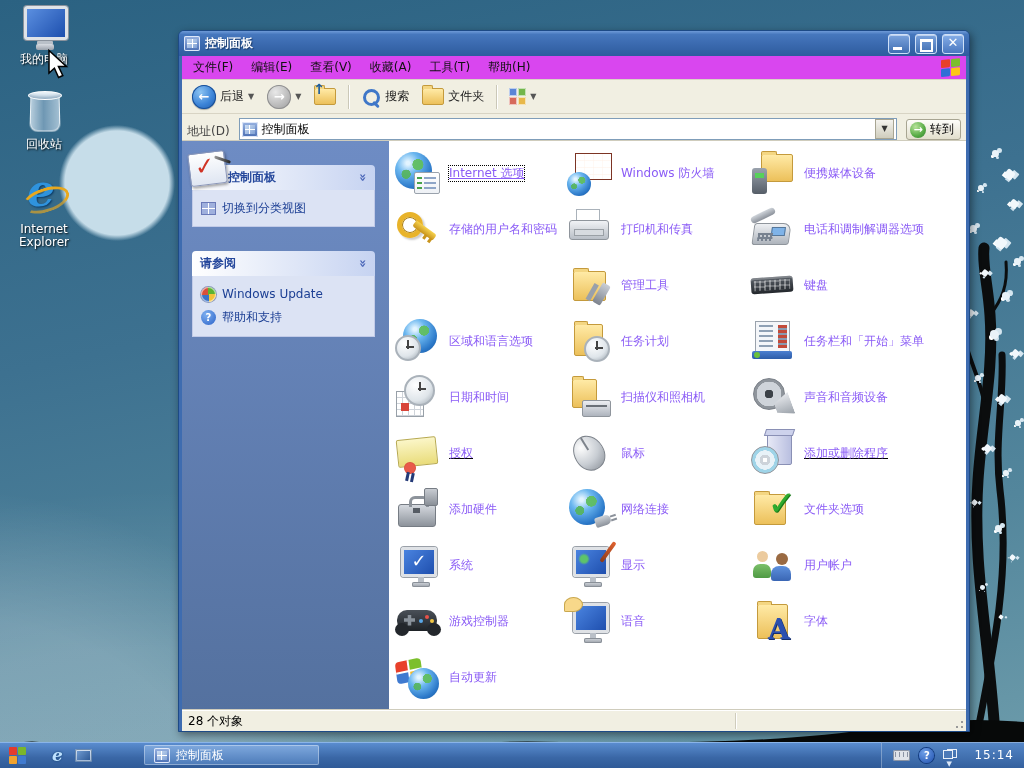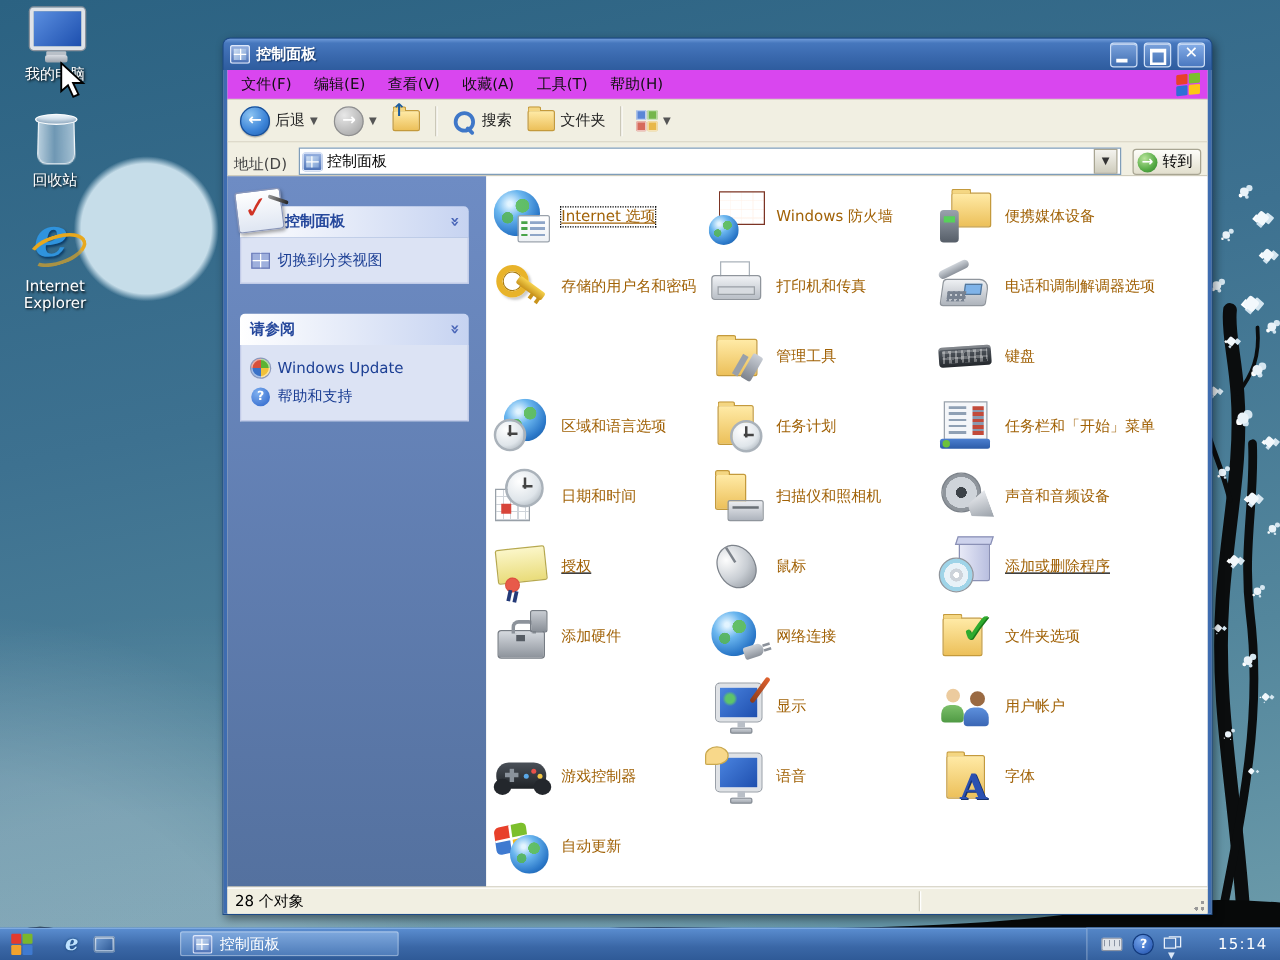--- a/index.html
+++ b/index.html
@@ -105,21 +105,21 @@
   .m-category-view{width:15px;height:13px;flex:0 0 15px;margin-top:1px;background:#9fb0dd;box-shadow:inset 0 0 0 1px #6a7ab8;
     background-image:linear-gradient(#fff,#fff),linear-gradient(#fff,#fff);background-size:1px 100%,100% 1px;background-position:7px 0,0 6px;background-repeat:no-repeat}
   .m-windows-update{width:15px;height:15px;flex:0 0 15px;border-radius:50%;
     background:conic-gradient(#5cb332 0 25%,#f2c23a 0 50%,#3a72c8 0 75%,#d8503c 0 100%);box-shadow:inset 0 0 0 1px rgba(255,255,255,.55),0 0 0 1px #8a98bc}
   .m-help{width:15px;height:15px;flex:0 0 15px;border-radius:50%;background:radial-gradient(circle at 35% 30%,#7fb0f0,#2a62c9);position:relative}
   .m-help::before{content:"?";position:absolute;inset:0;color:#fff;font:bold 10px/15px "DejaVu Sans",sans-serif;text-align:center}
   
   .content{flex:1;background:#fff;overflow:hidden;position:relative}
   #grid{display:grid;grid-template-columns:172px 183px 1fr;grid-auto-rows:56px;padding:4px 0 0 6px}
   .cp-item{display:flex;align-items:center;gap:9px;cursor:default}
-  .cp-label{color:#a16207;line-height:1.25;max-width:126px}
+  .cp-label{color:#8b5cf6;line-height:1.25;max-width:126px}
   .cp-item.selected .cp-label{outline:1px dotted #000;text-decoration:underline}
   
   .statusbar{height:20px;background:#f1efe2;border-top:1px solid #fff;box-shadow:0 -1px 0 #cfccbc;display:flex;align-items:center;position:relative}
   .statusbar .st-text{padding:0 6px;color:#000}
   .st-sep{position:absolute;left:553px;top:2px;bottom:2px;width:1px;background:#cfccbc;box-shadow:1px 0 0 #fff}
   .grip{position:absolute;right:1px;bottom:1px;width:12px;height:12px;
     background:radial-gradient(circle 1.5px at 9px 9px,#999 99%,transparent),radial-gradient(circle 1.5px at 9px 4px,#999 99%,transparent),radial-gradient(circle 1.5px at 4px 9px,#999 99%,transparent)}
   
   #taskbar{position:absolute;left:0;bottom:0;width:1024px;height:26px;z-index:100;display:flex;align-items:center;
     background:linear-gradient(#5c8fd2,#3a67a6 60%,#2f5a97);box-shadow:inset 0 1px 0 #8ab4e8}
@@ -135,21 +135,21 @@
   .tray{margin-left:auto;display:flex;align-items:center;gap:9px;height:100%;padding:0 10px 0 12px;
     background:linear-gradient(#5587c8,#34609e);box-shadow:inset 1px 1px 0 rgba(255,255,255,.3)}
   .tr-kbd{width:17px;height:11px;border-radius:2px;background:#dfe3e9;box-shadow:inset 0 0 0 1px #8a93a3;
     background-image:repeating-linear-gradient(90deg,#8a93a3 0 1px,transparent 1px 4px);background-size:13px 5px;background-position:2px 2px;background-repeat:no-repeat}
   .tr-help{width:15px;height:15px;border-radius:50%;background:radial-gradient(circle at 35% 30%,#6fa0e8,#1e4fae);position:relative;box-shadow:0 0 0 1px #123a7e}
   .tr-help::before{content:"?";position:absolute;inset:0;color:#fff;font:bold 10px/15px "DejaVu Sans",sans-serif;text-align:center}
   .tr-restore{position:relative;width:14px;height:12px}
   .tr-restore::before{content:"";position:absolute;right:0;top:0;width:8px;height:7px;border:1px solid #eaf1fa}
   .tr-restore::after{content:"";position:absolute;left:0;bottom:2px;width:8px;height:7px;border:1px solid #eaf1fa;background:#4c7ab8}
   .tr-restore b{position:absolute;left:3px;bottom:-7px;color:#dce8f8;font-size:7px}
-  .clock{color:#fff;margin-left:20px;letter-spacing:1px}
+  .clock{color:#fff;margin-left:8px;letter-spacing:1px}
   
   .ci{position:relative;width:45px;height:45px;flex:0 0 45px}
   .ci b{position:absolute;display:block}
   .i-internet-options .p1,.i-windows-firewall .p1,.i-regional-language .p1,.i-network-connections .p1,.i-automatic-updates .p2{
     border-radius:50%;background:
       radial-gradient(circle at 62% 34%,rgba(96,190,96,.95) 0 16%,rgba(96,190,96,0) 17%),
       radial-gradient(circle at 30% 60%,rgba(85,180,90,.9) 0 13%,rgba(85,180,90,0) 14%),
       radial-gradient(circle at 35% 30%,#e2f4ff 0 5%,#6ab6ef 32%,#2a77c8 70%,#16528f 100%)}
   .i-internet-options .p1{left:0;top:1px;width:37px;height:37px}
   .i-internet-options .p2{right:0;bottom:2px;width:24px;height:20px;background:linear-gradient(#fff,#eef1f5);border:1px solid #9aa2ac;border-radius:2px}
@@ -439,20 +439,27 @@
                 </span>
                 <span class="cp-label">授权</span>
               </div>
               <div class="cp-item" style="grid-area: 7 / 1;">
                 <span class="ci i-add-hardware">
                   <b class="p1"></b>
                   <b class="p2"></b>
                 </span>
                 <span class="cp-label">添加硬件</span>
               </div>
+              <div class="cp-item" style="grid-area: 8 / 1;">
+                <span class="ci i-system">
+                  <b class="p1"></b>
+                  <b class="p2"></b>
+                </span>
+                <span class="cp-label">系统</span>
+              </div>
               <div class="cp-item" style="grid-area: 9 / 1;">
                 <span class="ci i-game-controllers">
                   <b class="p1"></b>
                   <b class="p2"></b>
                 </span>
                 <span class="cp-label">游戏控制器</span>
               </div>
               <div class="cp-item" style="grid-area: 10 / 1;">
                 <span class="ci i-automatic-updates">
                   <b class="p1"></b>

